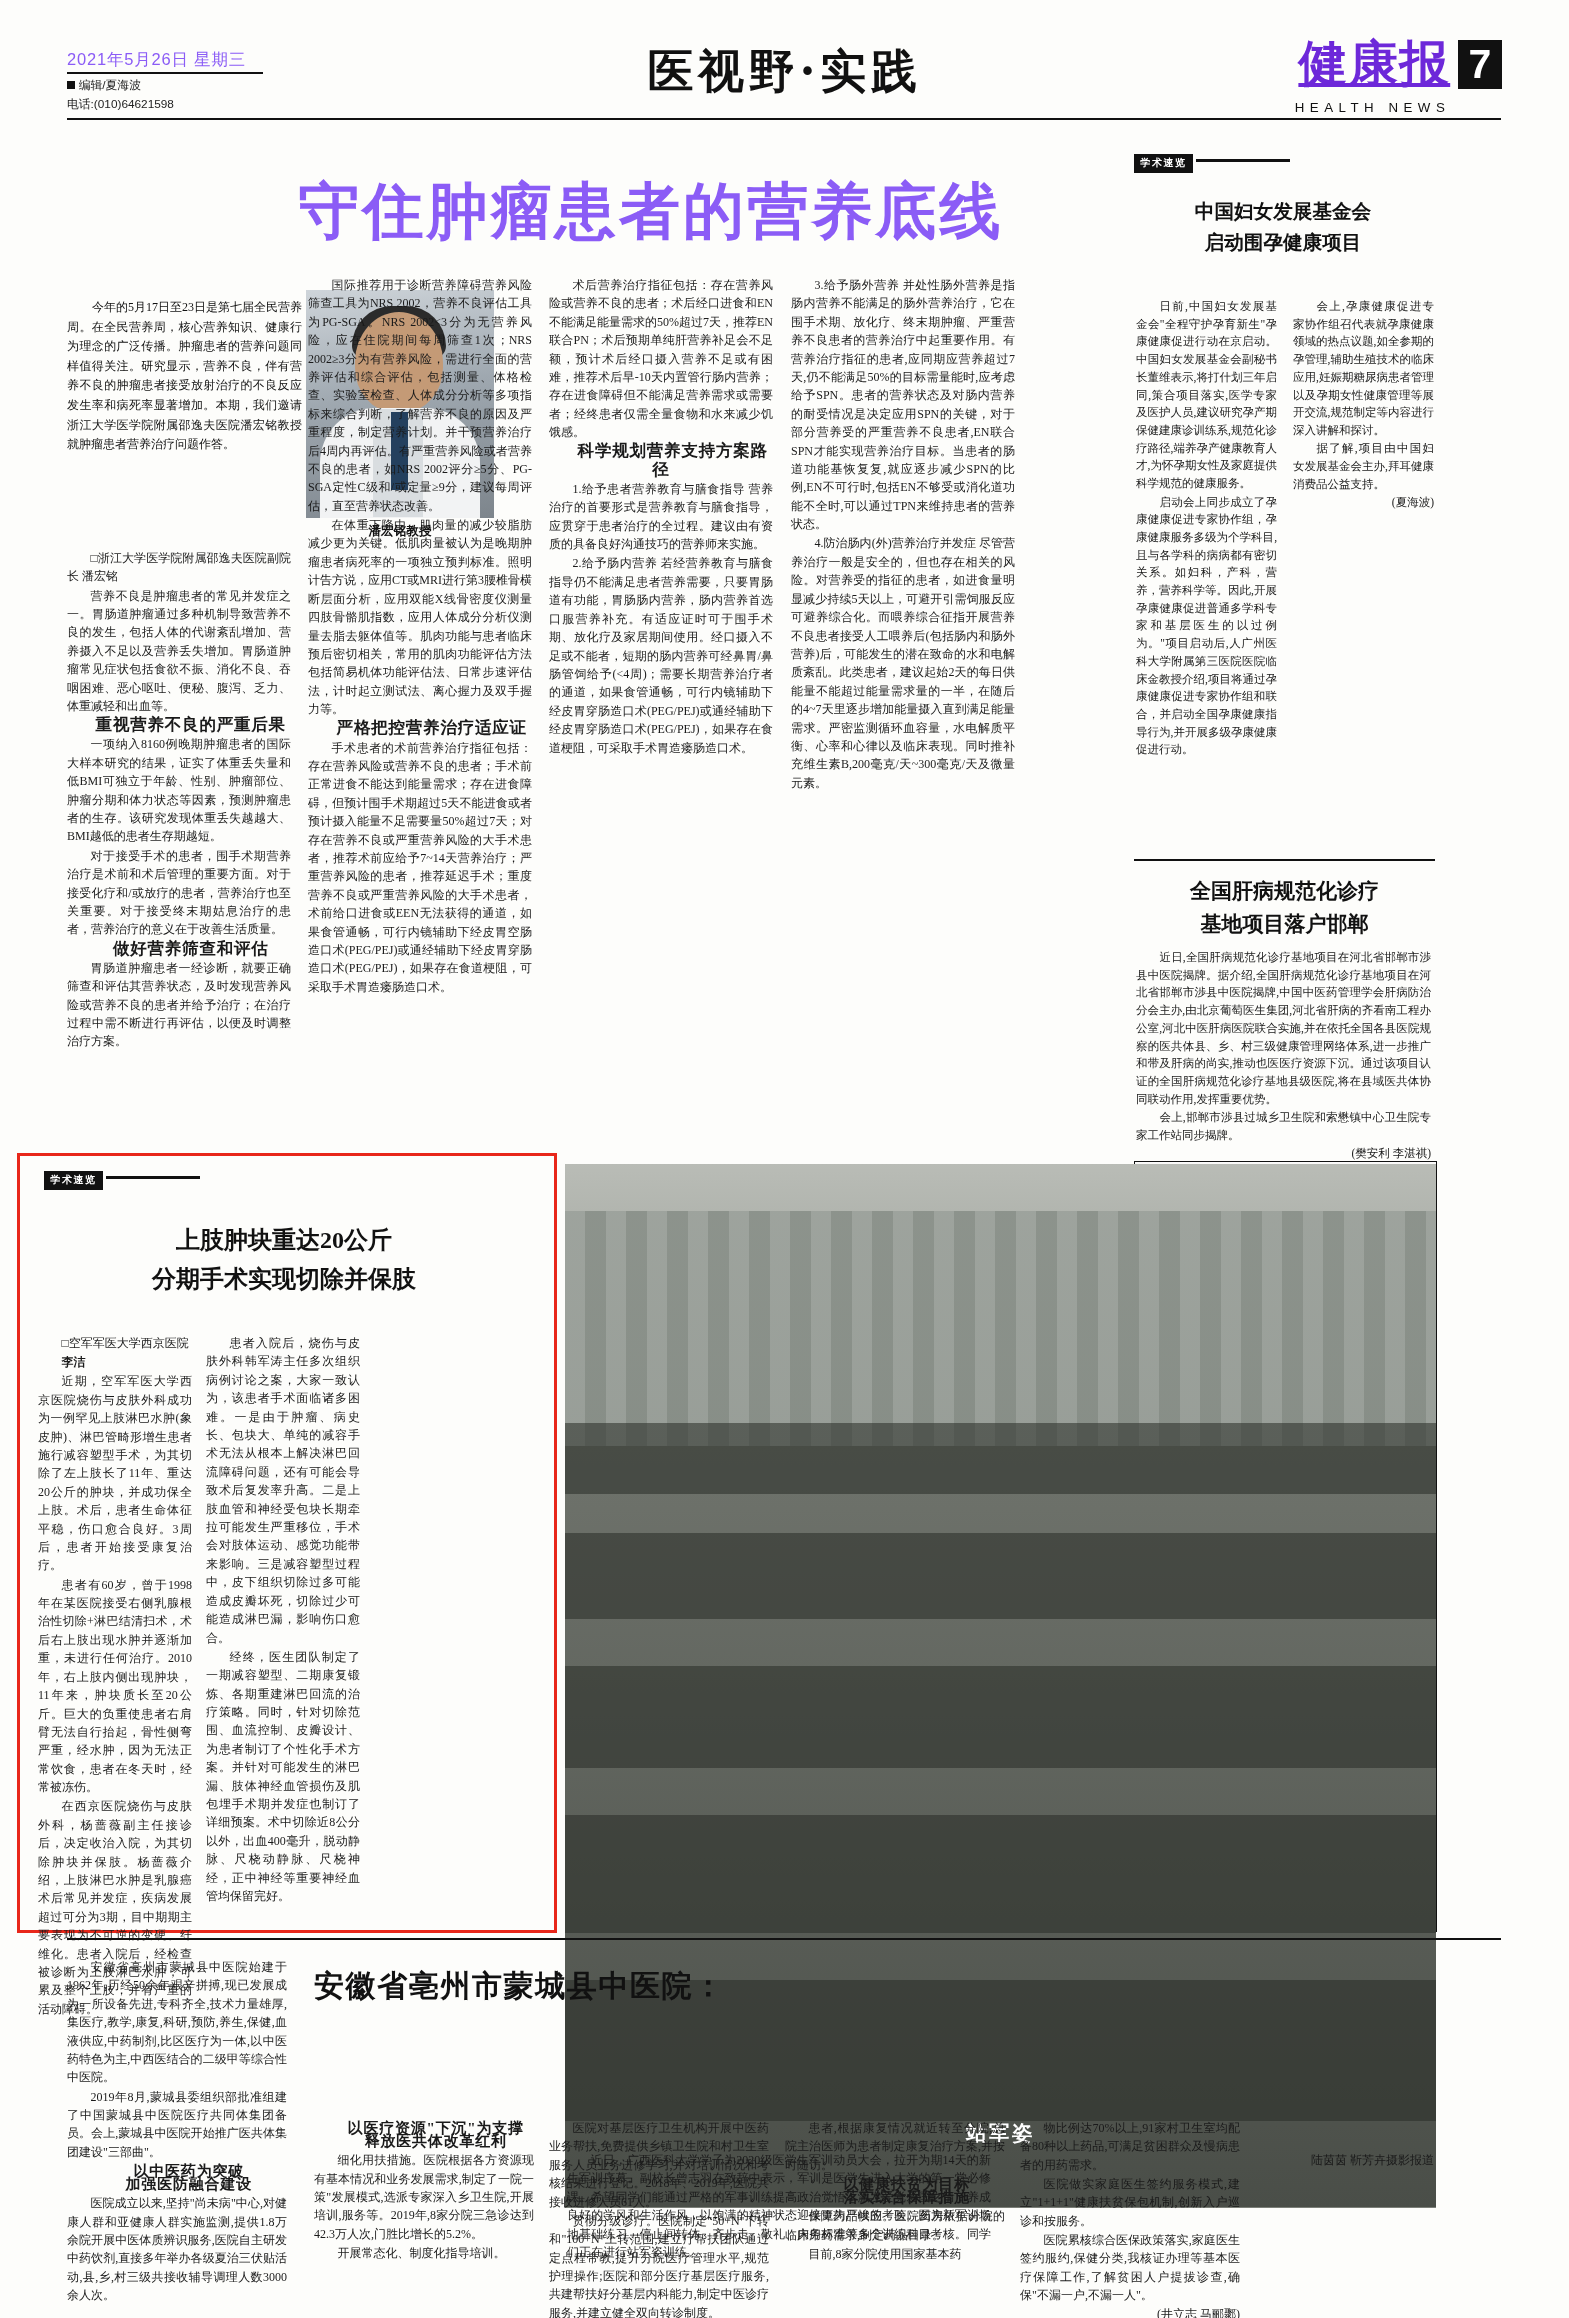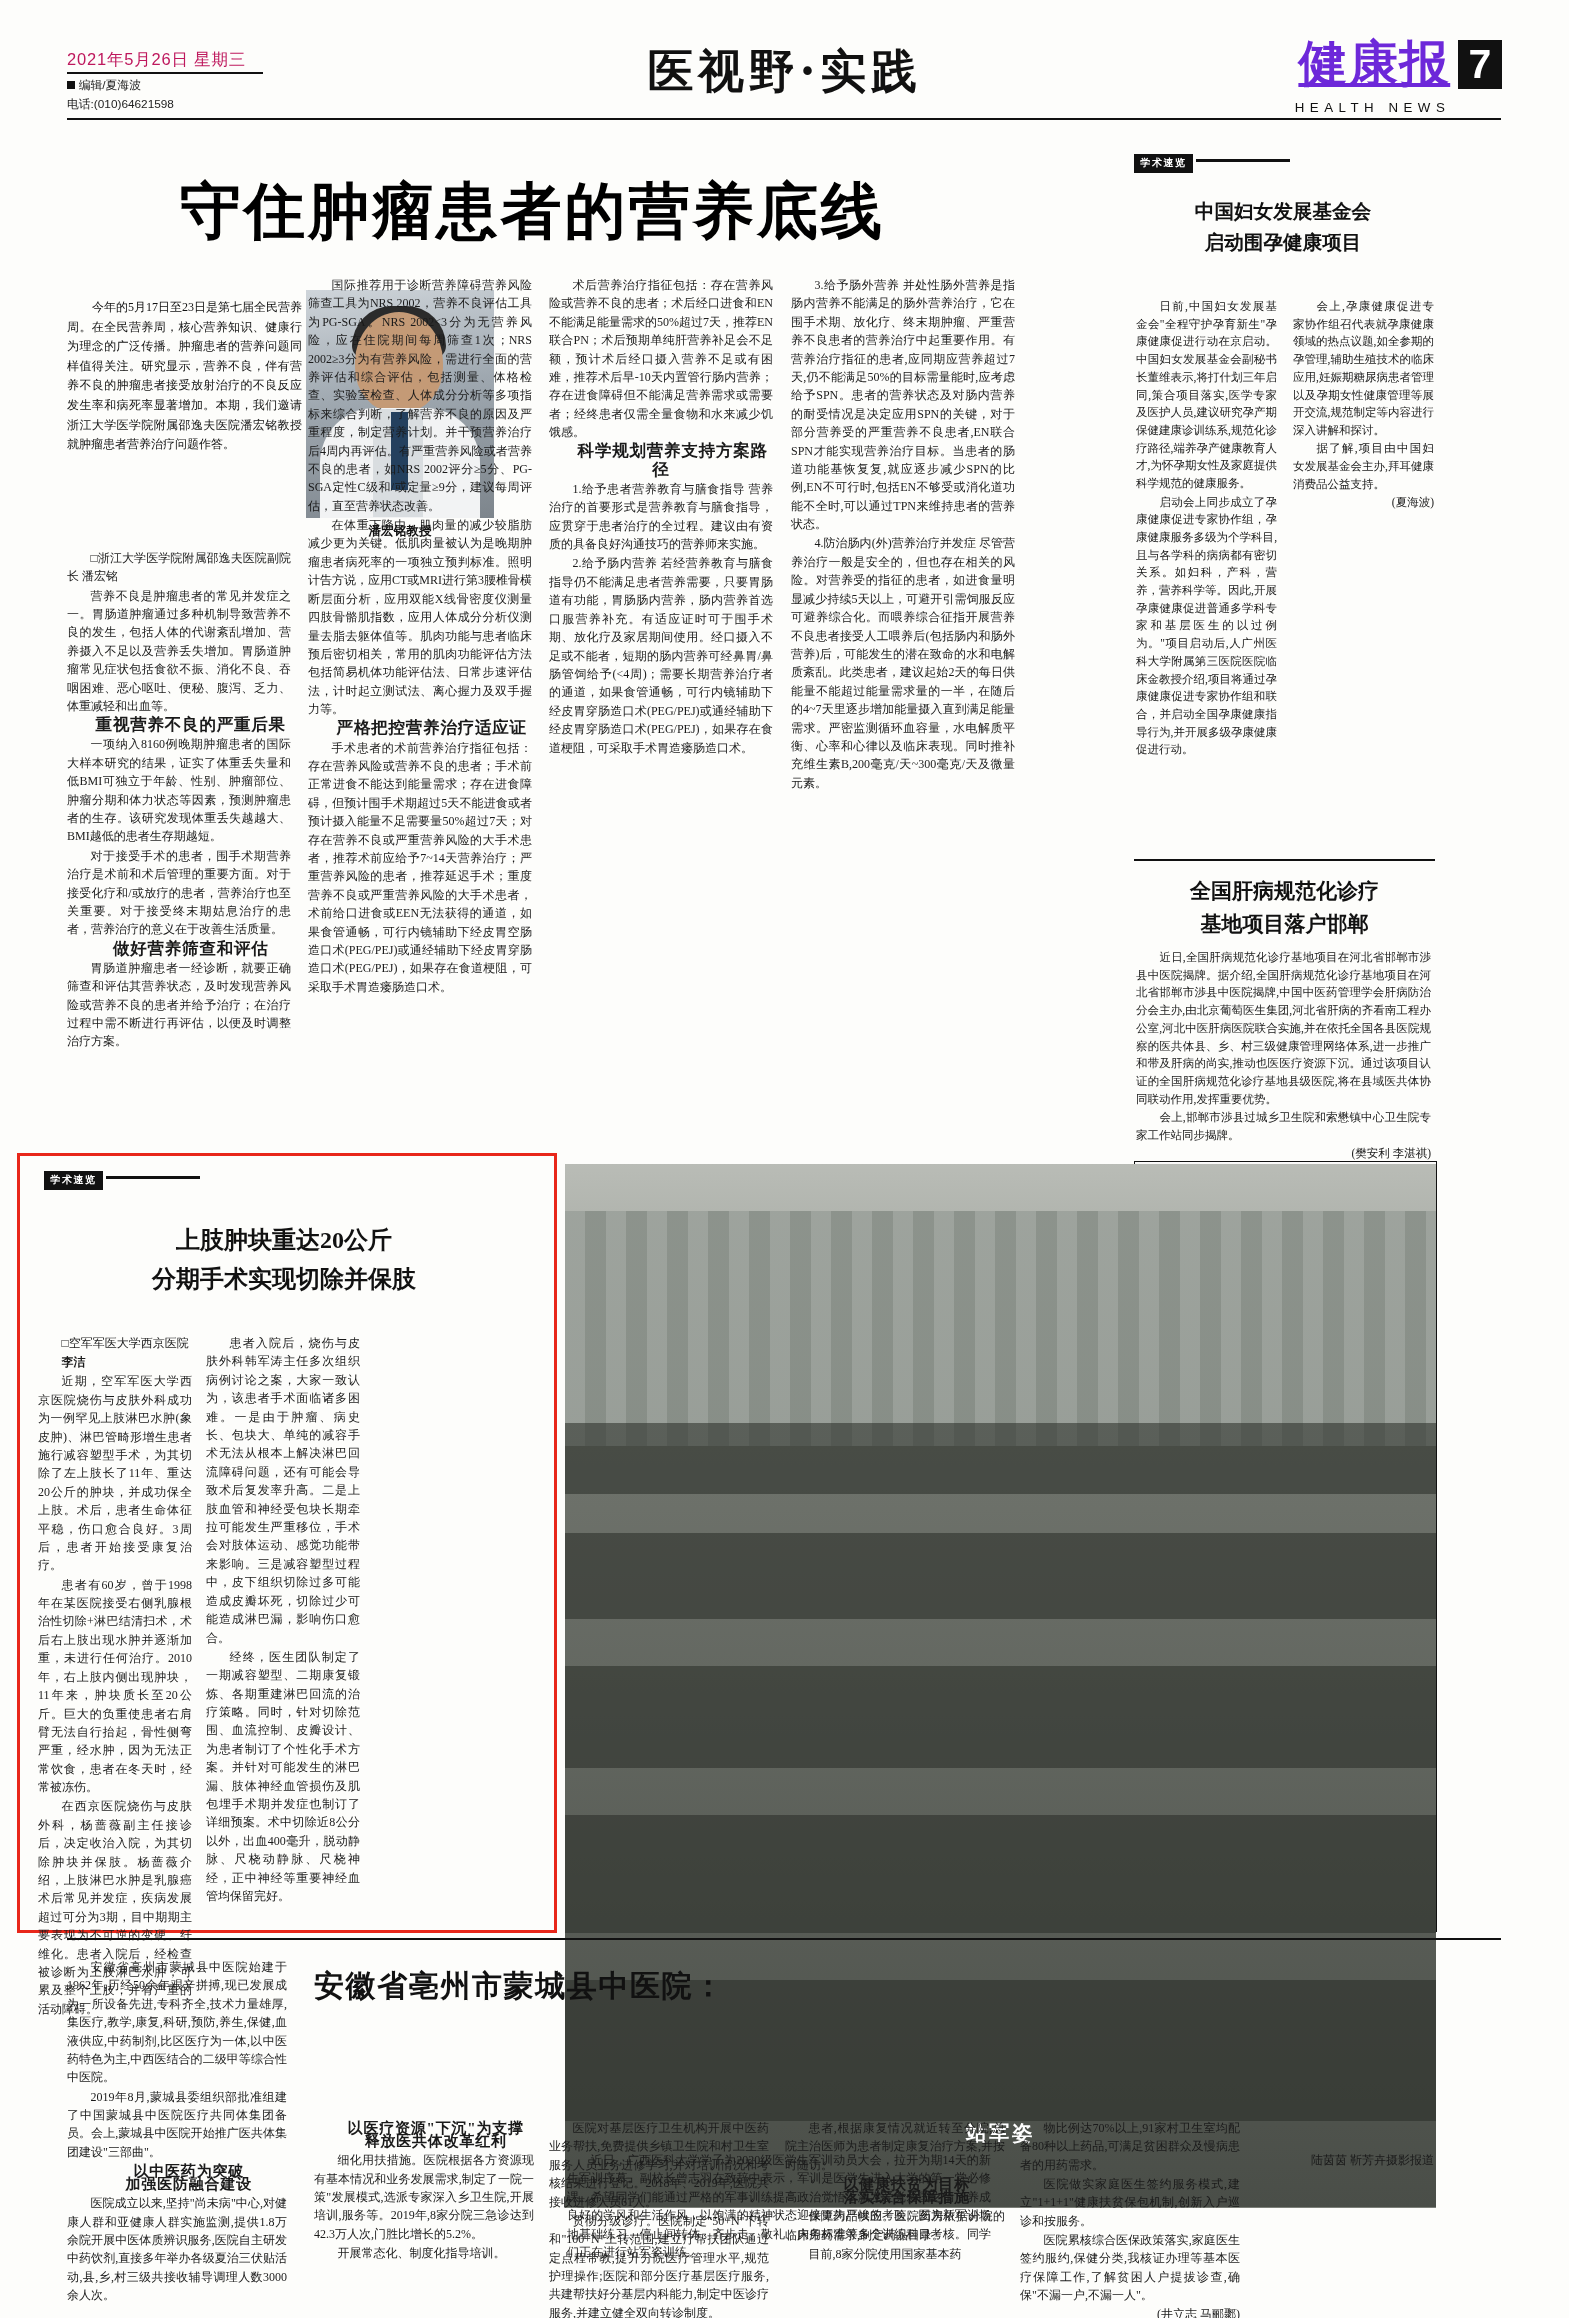--- a/index.html
+++ b/index.html
@@ -1,34 +1,34 @@
 <!DOCTYPE html>
 <html style="font-size:12.6px"><head>
 <meta charset="utf-8">
 <style>
   html,body{margin:0;padding:0;background:#ffffff;}
   body{width:1569px;height:2319px;font-family:"Liberation Serif",serif;color:#111;}
   .page{position:relative;width:1569px;height:2319px;background:#fdfdfb;}
 
   
   .masthead{position:absolute;left:0;top:0;width:1569px;height:118px;}
-  .mh-date{position:absolute;left:67px;top:49px;font-size:16.5px;letter-spacing:0.8px;color:#be185d;font-family:"Liberation Sans",sans-serif;}
+  .mh-date{position:absolute;left:67px;top:49px;font-size:16.5px;letter-spacing:0.8px;color:#8b5cf6;font-family:"Liberation Sans",sans-serif;}
   .mh-rule{position:absolute;left:67px;top:72px;width:196px;height:1.6px;background:#111;}
   .mh-editor{position:absolute;left:67px;top:78px;font-size:11.8px;color:#222;font-family:"Liberation Sans",sans-serif;}
   .mh-editor .sq{display:inline-block;width:7.8px;height:7.8px;background:#111;margin-right:3.9px;}
   .mh-phone{position:absolute;left:67px;top:97px;font-size:11.8px;color:#222;font-family:"Liberation Sans",sans-serif;}
   .mh-title{position:absolute;left:0;top:41px;width:1569px;text-align:center;font-size:46px;font-weight:bold;letter-spacing:4.7px;color:#111;font-family:"DejaVu Serif",serif;}
   .mh-brand{position:absolute;right:67px;top:31px;text-align:right;}
   .mh-brand .bn{font-size:49px;font-weight:bold;letter-spacing:1.6px;color:#6d28d9;font-family:"DejaVu Serif",serif;display:inline-block;vertical-align:middle;text-decoration:underline;}
   .mh-brand .pg{display:inline-block;vertical-align:middle;width:44px;height:49px;background:#111;color:#fff;font-size:41px;font-weight:bold;text-align:center;line-height:49px;margin-left:7.8px;font-family:"Liberation Sans",sans-serif;}
   .mh-brand .en{font-size:13.3px;letter-spacing:5.5px;color:#111;margin-top:3.1px;font-family:"Liberation Sans",sans-serif;text-align:center;width:259px;}
   .mh-line{position:absolute;left:67px;top:118px;width:1434px;height:2.4px;background:#111;}
 
   
-  .headline{position:absolute;left:180px;top:171px;width:942px;text-align:left;font-size:61px;font-weight:bold;letter-spacing:3.1px;color:#000000;font-family:"DejaVu Serif",serif;}
+  .headline{position:absolute;left:180px;top:171px;width:942px;text-align:center;font-size:61px;font-weight:bold;letter-spacing:3.1px;color:#8b5cf6;font-family:"DejaVu Serif",serif;}
 
   
   .col{position:absolute;font-size:12px;line-height:18.4px;text-align:justify;color:#1a1a1a;font-family:"Liberation Serif",serif;}
   .col p{margin:0 0 0.8px 0;text-indent:23.5px;}
   .sub{font-weight:bold;text-align:center;font-size:16.5px;margin:8.6px 0 7px 0;text-indent:0;letter-spacing:0.8px;}
   .byline{text-indent:0;font-size:12px;}
 
   
   .authorbox{position:absolute;left:67px;top:298px;width:235px;}
   .abx-lead{font-size:12px;line-height:19.6px;text-align:justify;}

